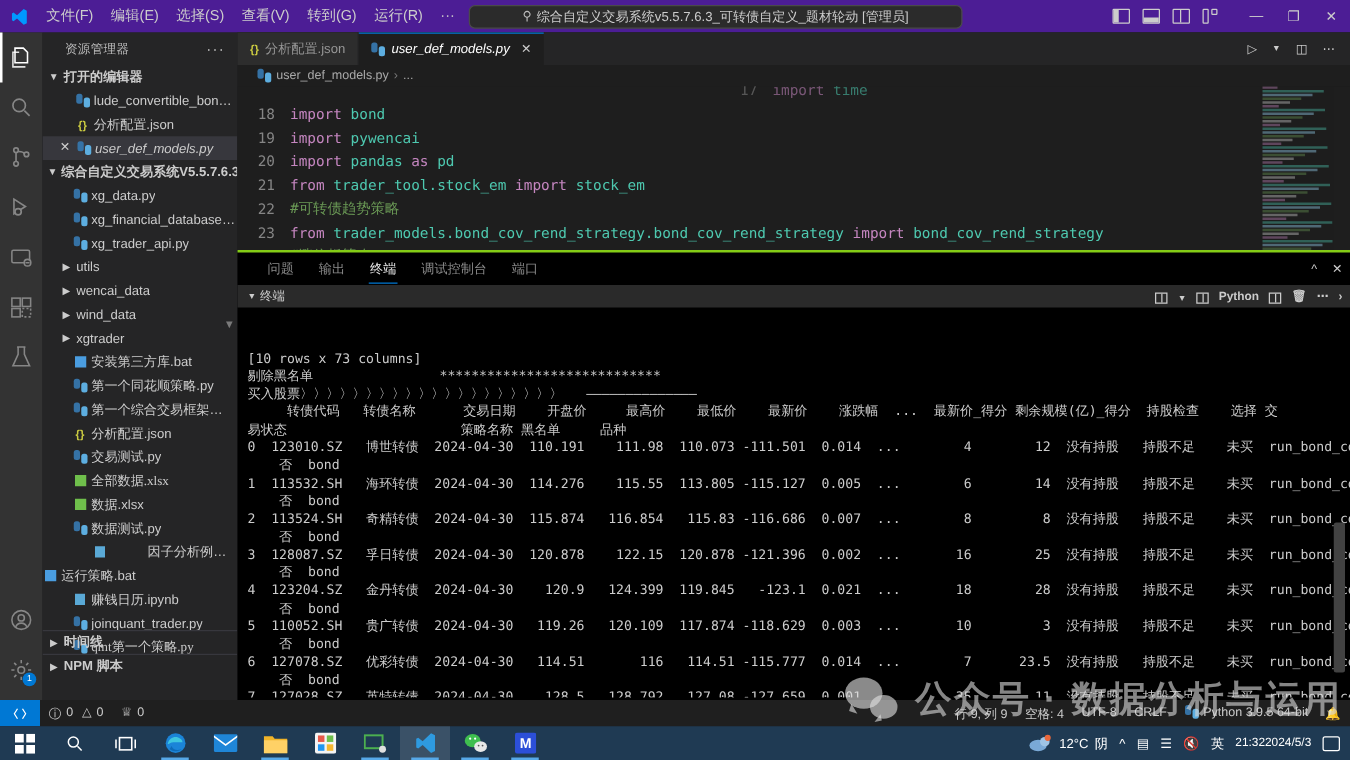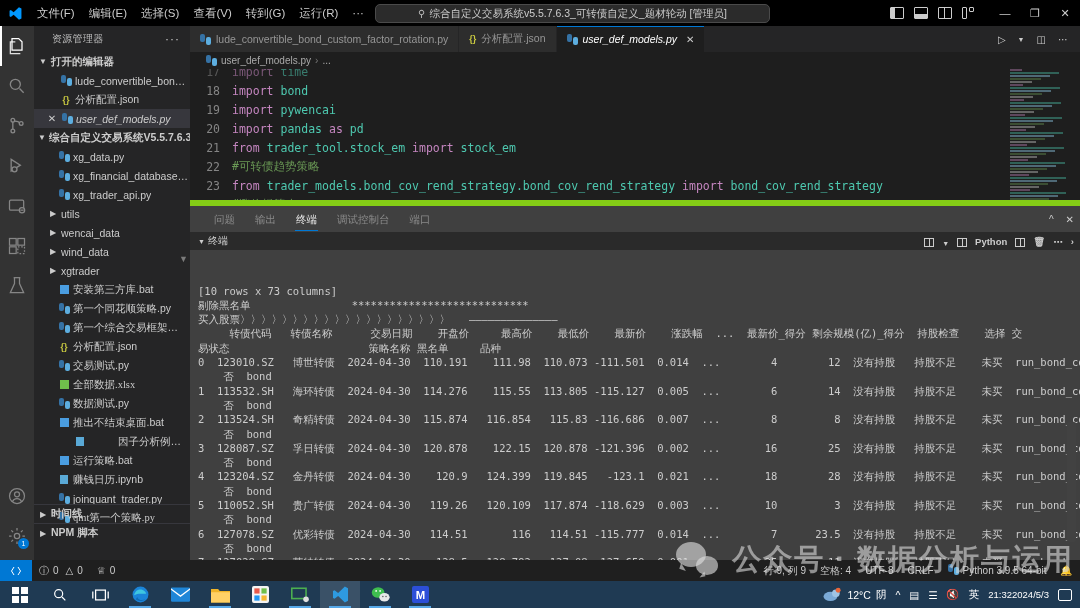--- a/index.html
+++ b/index.html
@@ -7,21 +7,21 @@
   body {
     font-family: "Liberation Sans", "DejaVu Sans", sans-serif;
     background:#1e1e1e; color:#cccccc; font-size:11px;
     -webkit-font-smoothing: antialiased;
   }
   #app { position:relative; width:1080px; height:608px; }
 
   
   .titlebar {
     position:absolute; left:0; top:0; width:1080px; height:26px;
-    background:#000000; display:flex; align-items:center;
+    background:#4c1d95; display:flex; align-items:center;
   }
   .vs-logo { width:30px; height:26px; display:flex; align-items:center; justify-content:center; }
   .vs-logo svg { width:15px; height:15px; }
   .menu { display:flex; align-items:center; height:26px; }
   .menu-item {
     padding:0 7px; height:26px; line-height:26px; font-size:11.5px; color:#cccccc;
     white-space:nowrap; cursor:default;
   }
   .navarrows { display:flex; align-items:center; margin-left:26px; gap:14px; }
   .navarrow { color:#8c8c8c; font-size:14px; line-height:1; }
@@ -124,22 +124,22 @@
   .minimap {
     position:absolute; right:14px; top:0; width:58px; height:148px;
     background:#1e1e1e; opacity:.72; overflow:hidden;
   }
   .mm-line { height:2px; margin-bottom:1px; }
   .code-scroll-v {
     position:absolute; right:0; top:0; width:13px; height:148px; background:#1e1e1e;
   }
 
   
-  .panel { position:absolute; left:190px; top:200px; width:890px; height:360px; background:#404040;
-           border-top:6px solid #84cc16; }
+  .panel { position:absolute; left:190px; top:200px; width:890px; height:360px; background:#000000;
+           border-top:2px solid #84cc16; }
   .panel-tabs { height:26px; display:flex; align-items:center; padding-left:14px; gap:0; position:relative; }
   .ptab { height:26px; line-height:26px; padding:0 10px; font-size:10.5px; color:#8a8a8a; position:relative; white-space:nowrap; }
   .ptab.active { color:#e7e7e7; }
   .ptab.active::after { content:""; position:absolute; left:9px; right:9px; bottom:1px; height:1px; background:#0078d4; }
   .panel-actions { position:absolute; right:6px; top:0; height:26px; display:flex; align-items:center; gap:12px; color:#cccccc; font-size:10px; }
   .term-header {
     height:18px; background:#2a2a2a; display:flex; align-items:center; justify-content:space-between;
     padding:0 6px 0 8px; font-size:10px; color:#cccccc;
   }
   .term-header .left { display:flex; align-items:center; gap:3px; }
@@ -407,37 +407,37 @@
           <span class="lbl">交易测试.py</span>
         </div>
         <div class="sb-row" style="padding-left: 24px; font-family: Liberation Serif, serif;">
           <span class="fi">
             <span class="xls-ico"></span>
           </span>
           <span class="lbl">全部数据.xlsx</span>
         </div>
         <div class="sb-row" style="padding-left: 24px;">
           <span class="fi">
+            <span class="xls-ico"></span>
+          </span>
+          <span class="lbl">数据.xlsx</span>
+        </div>
+        <div class="sb-row" style="padding-left: 24px;">
+          <span class="fi">
             <span class="py-ico"></span>
           </span>
           <span class="lbl">数据测试.py</span>
         </div>
-        <div class="sb-row" style="padding-left: 24px;">
-          <span class="fi">
-            <span class="bat-ico"></span>
-          </span>
-          <span class="lbl">推出不结束桌面.bat</span>
-        </div>
         <div class="sb-row" style="padding-left: 40px; gap: 32px;">
           <span class="fi">
             <span class="nb-ico"></span>
           </span>
           <span class="lbl">因子分析例子.ipynb</span>
         </div>
-        <div class="sb-row" style="padding-left: 24px;">
+        <div class="sb-row" style="">
           <span class="fi">
             <span class="bat-ico"></span>
           </span>
           <span class="lbl">运行策略.bat</span>
         </div>
         <div class="sb-row" style="padding-left: 24px;">
           <span class="fi">
             <span class="nb-ico"></span>
           </span>
           <span class="lbl">赚钱日历.ipynb</span>
@@ -464,24 +464,20 @@
       </div>
       <div class="sb-section" style="border-top:1px solid #37373d;">
         <span class="chev">▶</span>
         <span>NPM 脚本</span>
       </div>
     </div>
   </div>
 
   <div class="editor">
     <div class="tabsrow">
-      <div class="tab">
-        <span class="py-ico"></span>
-        <span>lude_convertible_bond_custom_factor_rotation.py</span>
-      </div>
       <div class="tab">
         <span class="json-ico">{}</span>
         <span>分析配置.json</span>
       </div>
       <div class="tab active">
         <span class="py-ico"></span>
         <span>user_def_models.py</span>
         <span class="x">✕</span>
       </div>
       <div style="margin-left:auto; display:flex; align-items:center; gap:12px; padding-right:12px; color:#cccccc; font-size:10px;">
@@ -494,21 +490,21 @@
 
     <div class="breadcrumb">
       <span class="py-ico"></span>
       <span>user_def_models.py</span>
       <span class="sep">›</span>
       <span>...</span>
     </div>
 
     <div class="codearea">
       <div id="code-lines" style="margin-top: -7px;">
-          <div class="codeline" style="opacity: 0.55;"><span class="gutter">17</span><span class="code"><span class="kw">import</span><span class="pl"> </span><span class="mod">time</span></span></div>
+          <div class="codeline" style="opacity: 0.55; justify-content: center;"><span class="gutter">17</span><span class="code"><span class="kw">import</span><span class="pl"> </span><span class="mod">time</span></span></div>
           <div class="codeline"><span class="gutter">18</span><span class="code"><span class="kw">import</span><span class="pl"> </span><span class="mod">bond</span></span></div>
           <div class="codeline"><span class="gutter">19</span><span class="code"><span class="kw">import</span><span class="pl"> </span><span class="mod">pywencai</span></span></div>
           <div class="codeline"><span class="gutter">20</span><span class="code"><span class="kw">import</span><span class="pl"> </span><span class="mod">pandas</span><span class="pl"> </span><span class="kw">as</span><span class="pl"> </span><span class="mod">pd</span></span></div>
           <div class="codeline"><span class="gutter">21</span><span class="code"><span class="kw">from</span><span class="pl"> </span><span class="mod">trader_tool.stock_em</span><span class="pl"> </span><span class="kw">import</span><span class="pl"> </span><span class="mod">stock_em</span></span></div>
           <div class="codeline"><span class="gutter">22</span><span class="code"><span class="cm">#可转债趋势策略</span></span></div>
           <div class="codeline"><span class="gutter">23</span><span class="code"><span class="kw">from</span><span class="pl"> </span><span class="mod">trader_models.bond_cov_rend_strategy.bond_cov_rend_strategy</span><span class="pl"> </span><span class="kw">import</span><span class="pl"> </span><span class="mod">bond_cov_rend_strategy</span></span></div>
           <div class="codeline"><span class="gutter">24</span><span class="code"><span class="cm">#涨停板策略</span></span></div>
           <div class="codeline" style="opacity: 0.55;"><span class="gutter">25</span><span class="code"><span class="mod">from trader_models.limit_trading_strategy.limit_trading_strategy import</span></span></div>
         </div>
       <div class="minimap">

